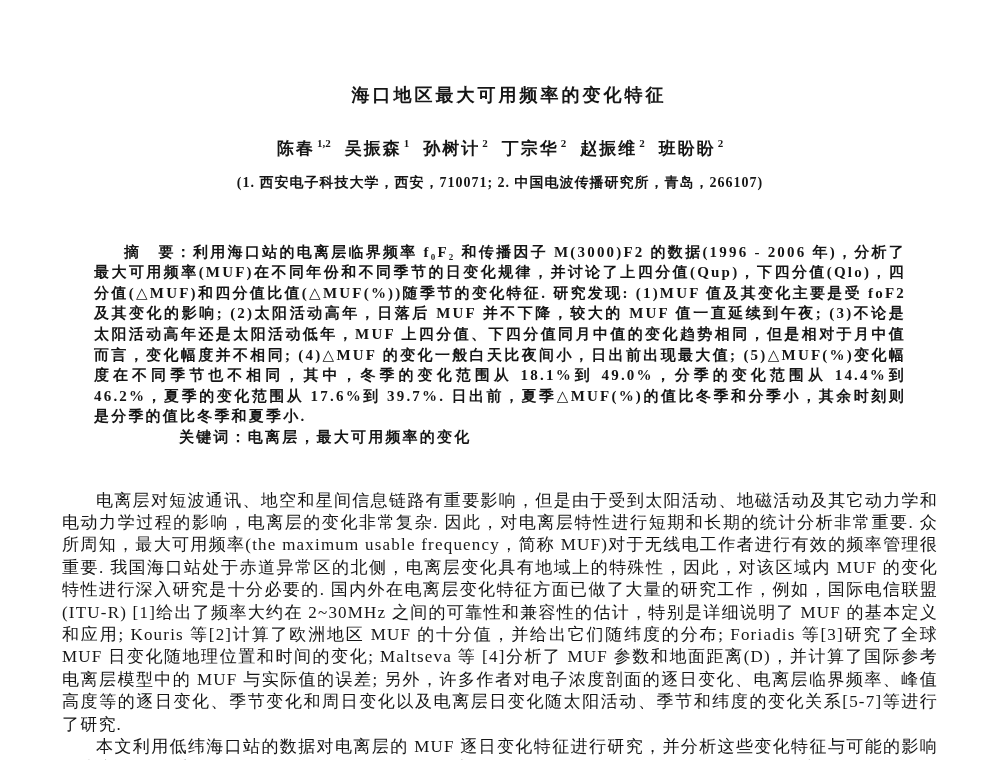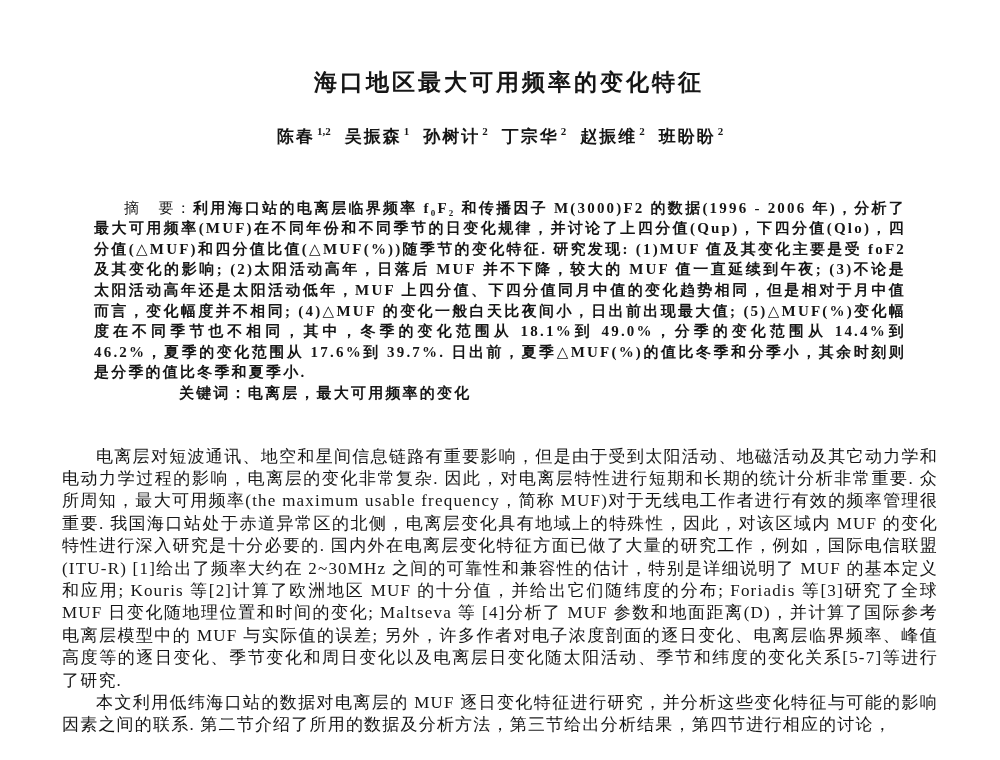--- a/index.html
+++ b/index.html
@@ -11,24 +11,24 @@
     position: relative;
     width: 1000px;
     height: 760px;
     margin: 0 auto;
     background: #ffffff;
     color: #161616;
     font-family: "Liberation Serif", "DejaVu Serif", serif;
     overflow: hidden;
   }
   .title {
-    margin: 0;
+    margin: 12px;
     padding-top: 68px;
     text-align: center;
-    font-size: 23px;
+    font-size: 18px;
     line-height: 30px;
     font-weight: bold;
     letter-spacing: 3px;
     padding-left: 18px;
   }
   .authors {
     margin-top: 22px;
     text-align: center;
     font-size: 17px;
     line-height: 22px;
@@ -57,21 +57,21 @@
     font-size: 15px;
     line-height: 20.6px;
     font-weight: bold;
     letter-spacing: 2.2px;
     text-align: justify;
   }
   .abstract-p {
     margin: 0;
     text-indent: 2em;
   }
-  .abs-label { font-weight: normal; }
+  .abs-label { font-weight: bold; }
   .keywords {
     margin: 0;
     padding-left: 85px;
     text-align: left;
   }
   .kw-label { font-weight: bold; text-align: right; }
   .body-text {
     width: 876px;
     margin: 42px auto 0 auto;
     font-size: 17px;
@@ -86,20 +86,21 @@
 </style>
 </head>
 <body>
 
 <div class="page">
 
   <h1 class="title">海口地区最大可用频率的变化特征</h1>
 
   <div class="authors"><span class="author"><span>陈春</span><sup class="author-sup">1,2</sup></span><span class="author"><span>吴振森</span><sup class="author-sup">1</sup></span><span class="author"><span>孙树计</span><sup class="author-sup">2</sup></span><span class="author"><span>丁宗华</span><sup class="author-sup">2</sup></span><span class="author"><span>赵振维</span><sup class="author-sup">2</sup></span><span class="author"><span>班盼盼</span><sup class="author-sup">2</sup></span></div>
 
+  <div class="affiliation">(1. 西安电子科技大学，西安，710071; 2. 中国电波传播研究所，青岛，266107)</div>
 
   <div class="abstract-block">
     <p class="abstract-p">
       <span class="abs-label">摘　要：</span><span>利用海口站的电离层临界频率 f₀F₂ 和传播因子 M(3000)F2 的数据(1996 - 2006 年)，分析了最大可用频率(MUF)在不同年份和不同季节的日变化规律，并讨论了上四分值(Qup)，下四分值(Qlo)，四分值(△MUF)和四分值比值(△MUF(%))随季节的变化特征. 研究发现: (1)MUF 值及其变化主要是受 foF2 及其变化的影响; (2)太阳活动高年，日落后 MUF 并不下降，较大的 MUF 值一直延续到午夜; (3)不论是太阳活动高年还是太阳活动低年，MUF 上四分值、下四分值同月中值的变化趋势相同，但是相对于月中值而言，变化幅度并不相同; (4)△MUF 的变化一般白天比夜间小，日出前出现最大值; (5)△MUF(%)变化幅度在不同季节也不相同，其中，冬季的变化范围从 18.1%到 49.0%，分季的变化范围从 14.4%到 46.2%，夏季的变化范围从 17.6%到 39.7%. 日出前，夏季△MUF(%)的值比冬季和分季小，其余时刻则是分季的值比冬季和夏季小.</span>
     </p>
     <p class="keywords">
       <span class="kw-label">关键词：</span><span>电离层，最大可用频率的变化</span>
     </p>
   </div>
 

